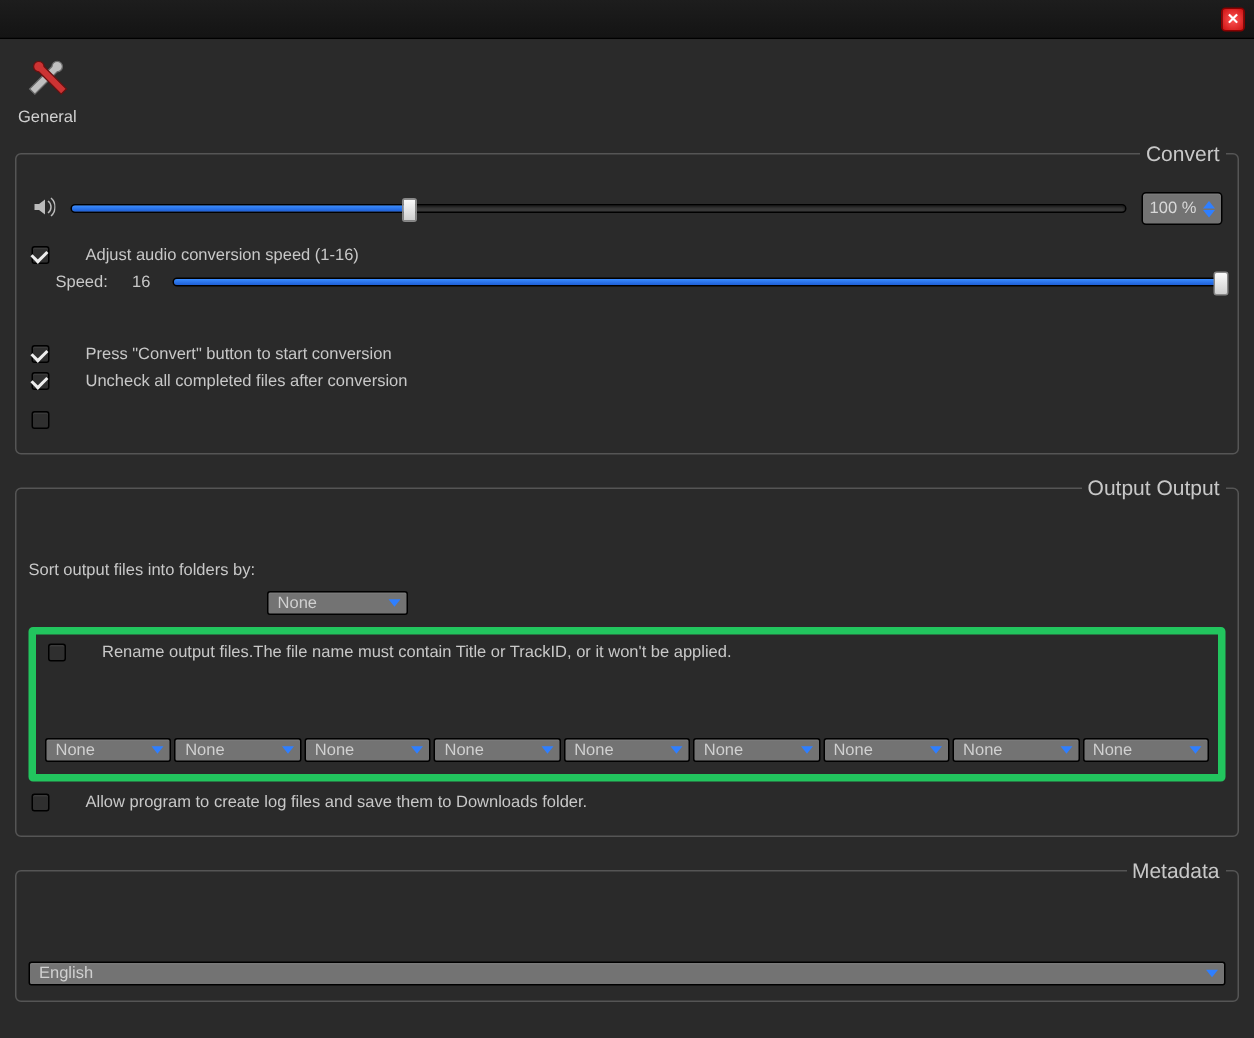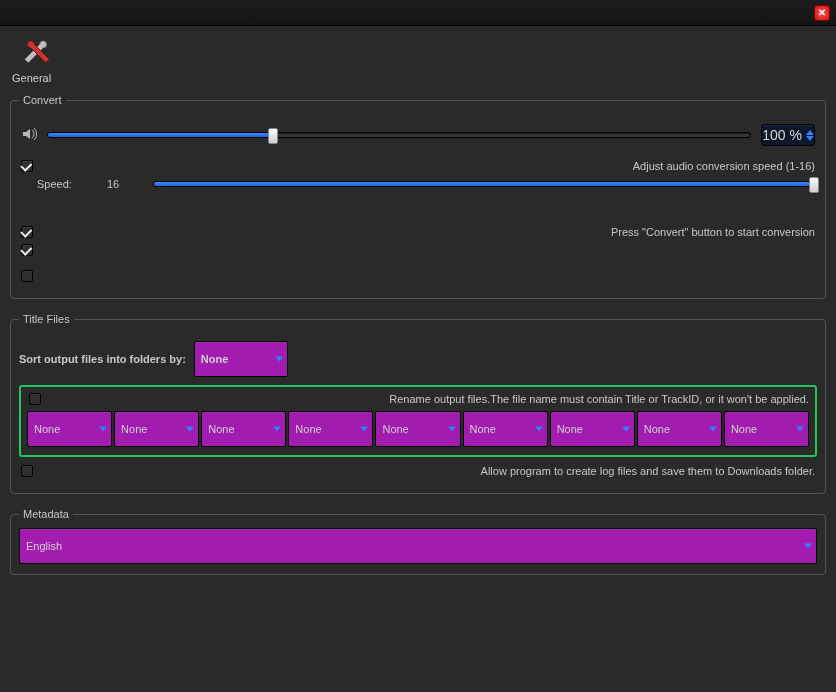--- a/index.html
+++ b/index.html
@@ -28,21 +28,21 @@
     color: #fff; font-weight: bold; font-size: 10px;
     cursor: pointer;
     border: 1px solid #800;
   }
   .header-area {
     display: flex;
     align-items: center;
     padding: 14px 12px 10px 12px;
   }
   .tool-group {
-    display: flex; flex-direction: column; align-items: flex-end;
+    display: flex; flex-direction: column; align-items: center;
     gap: 4px;
   }
   .tool-icon {
     width: 28px; height: 28px;
     position: relative;
   }
   .tool-icon svg { width: 28px; height: 28px; }
   .tool-label { font-size: 11px; color: #d0d0d0; }
 
   .content { padding: 0 10px 10px 10px; }
@@ -50,22 +50,23 @@
   fieldset.group {
     border: 1px solid #555;
     border-radius: 4px;
     margin-bottom: 14px;
     padding: 8px 8px 10px 8px;
     position: relative;
   }
   fieldset.group > legend {
     padding: 0 4px;
     color: #c8c8c8;
-    font-size: 11px;
+    font-size: 14px;
     margin-left: 0;
+    text-align: right;
   }
 
   .vol-row {
     display: flex; align-items: center; gap: 10px;
     margin: 10px 2px 14px 2px;
   }
   .vol-icon { width: 16px; flex: 0 0 16px; }
   .slider-track {
     position: relative;
     height: 6px;
@@ -84,95 +85,95 @@
     position: absolute; top: -5px;
     width: 10px; height: 16px;
     background: linear-gradient(#fafafa, #cfcfcf);
     border: 1px solid #888;
     border-radius: 2px;
     transform: translateX(-50%);
   }
   .vol-badge {
     flex: 0 0 54px;
     height: 22px;
-    background: #0f172a;
+    background: #737373;
     border: 1px solid #000;
     border-radius: 3px;
     display: flex; align-items: center; justify-content: center;
     gap: 4px;
-    font-size: 14px; color: #d8d8d8;
+    font-size: 11px; color: #d8d8d8;
     box-shadow: inset 0 1px 0 rgba(255,255,255,.05);
   }
   .vol-badge .spin {
     display: flex; flex-direction: column; gap: 1px;
   }
   .tri-up, .tri-down {
     width: 0; height: 0; border-left: 4px solid transparent; border-right: 4px solid transparent;
   }
   .tri-up { border-bottom: 5px solid #2f7fff; }
   .tri-down { border-top: 5px solid #2f7fff; }
 
   .chk-row {
-    display: flex; align-items: center; gap: 8px;
+    display: flex; align-items: center; gap: 24px;
     margin: 6px 2px;
-    justify-content: space-between;
   }
   .chk {
     width: 12px; height: 12px;
     border: 1px solid #000;
     background: #2f2f2f;
     border-radius: 2px;
     display: flex; align-items: center; justify-content: center;
     flex: 0 0 12px;
     box-shadow: inset 0 1px 0 rgba(255,255,255,.06);
   }
   .chk.checked::after {
     content: "";
     width: 8px; height: 5px;
     border-left: 2px solid #eee;
     border-bottom: 2px solid #eee;
     transform: rotate(-45deg) translate(0px,-1px);
   }
 
   .speed-row {
-    display: flex; align-items: center; gap: 28px;
+    display: flex; align-items: center; gap: 9px;
     margin: 4px 2px 12px 18px;
   }
   .speed-row .label { width: 42px; }
   .speed-row .val { width: 18px; }
   .speed-row .slider-track { flex: 1; }
 
   .subbox {
-    border: 2px solid #22c55e;
+    border: 5px solid #22c55e;
     border-radius: 3px;
     padding: 6px 6px 8px 6px;
     margin: 4px 0 8px 0;
   }
 
   .select {
     position: relative;
-    height: 36px;
-    background: #a21caf;
+    height: 16px;
+    background: #737373;
     border: 1px solid #000;
     border-radius: 2px;
     display: flex; align-items: center;
     padding: 0 18px 0 6px;
     color: #d0d0d0;
     font-size: 11px;
     min-width: 80px;
     box-shadow: inset 0 1px 0 rgba(255,255,255,.05);
     cursor: pointer;
+    margin-top: 45px;
   }
   .select .tri-down {
     position: absolute; right: 4px; top: 50%; transform: translateY(-50%);
   }
   .select.wide { width: 94px; }
 
   .sort-row {
-    display: flex; align-items: center; gap: 8px; margin: 8px 0 8px 0; font-weight: bold;
+    display: flex; align-items: center; gap: 8px; margin: 8px 0 8px 0;
   }
 
   .rename-selects {
     display: flex; gap: 2px; margin-top: 6px;
   }
   .rename-selects .select { flex: 1; min-width: 0; }
 
   .lang-select {
     width: 100%;
     align-items: center;
@@ -239,28 +240,29 @@
     </div>
 
     <div style="height:18px"></div>
 
     <div class="chk-row">
       <span class="chk checked"></span>
       <span>Press "Convert" button to start conversion</span>
     </div>
     <div class="chk-row">
       <span class="chk checked"></span>
+      <span>Uncheck all completed files after conversion</span>
     </div>
     <div class="chk-row" style="margin-top:14px">
       <span class="chk"></span>
     </div>
   </fieldset>
 
   <fieldset class="group">
-    <legend>Title Files</legend>
+    <legend>Output Output</legend>
 
     <div class="sort-row">
       <span>Sort output files into folders by:</span>
       <div class="select wide">
         <span>None</span>
         <span class="tri-down"></span>
       </div>
     </div>
 
     <div class="subbox">

